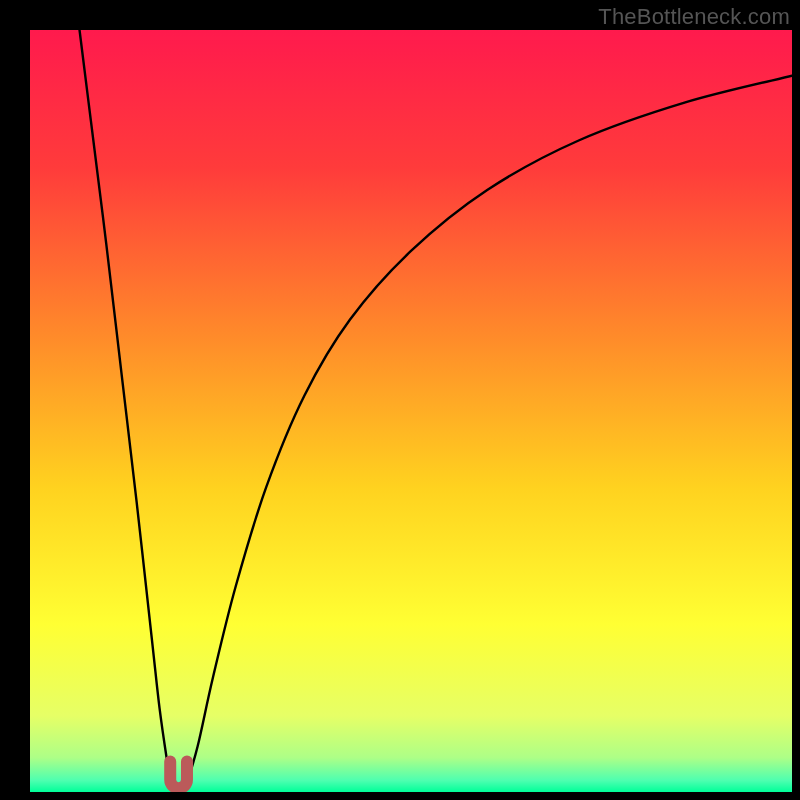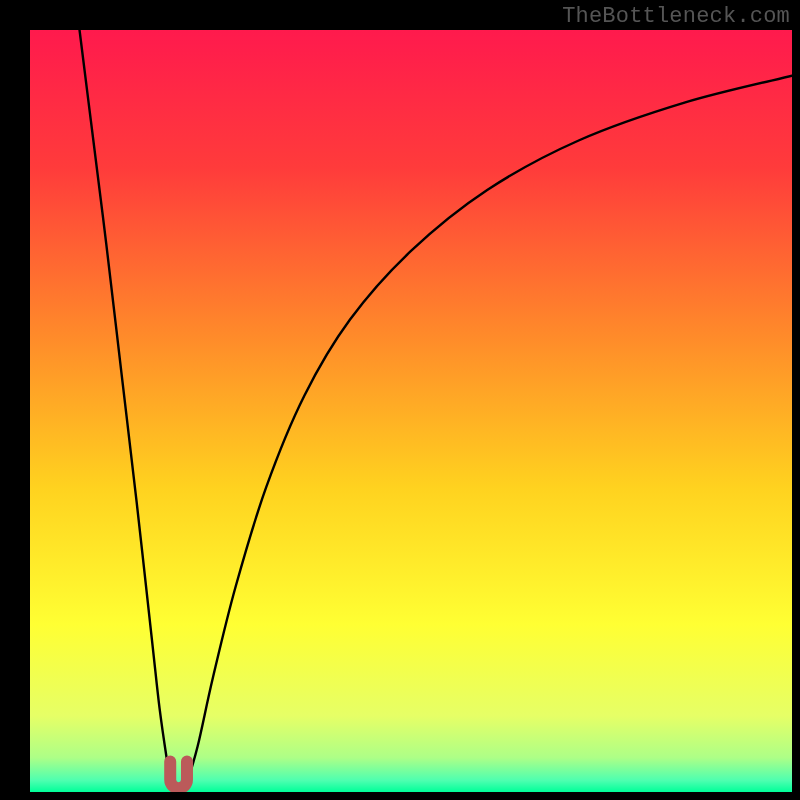--- a/index.html
+++ b/index.html
@@ -30,21 +30,20 @@
     left: 0; top: 0; right: 0; bottom: 0;
   }
   .watermark {
     position: absolute;
     top: 4px;
     right: 10px;
     font-size: 22px;
     font-weight: 500;
     color: #555;
     letter-spacing: 0.2px;
-    font-family: Liberation Mono, monospace;
   }
   svg.curve {
     position: absolute;
     left: 0; top: 0;
     width: 762px;
     height: 762px;
     overflow: visible;
   }
 </style>
 </head>

